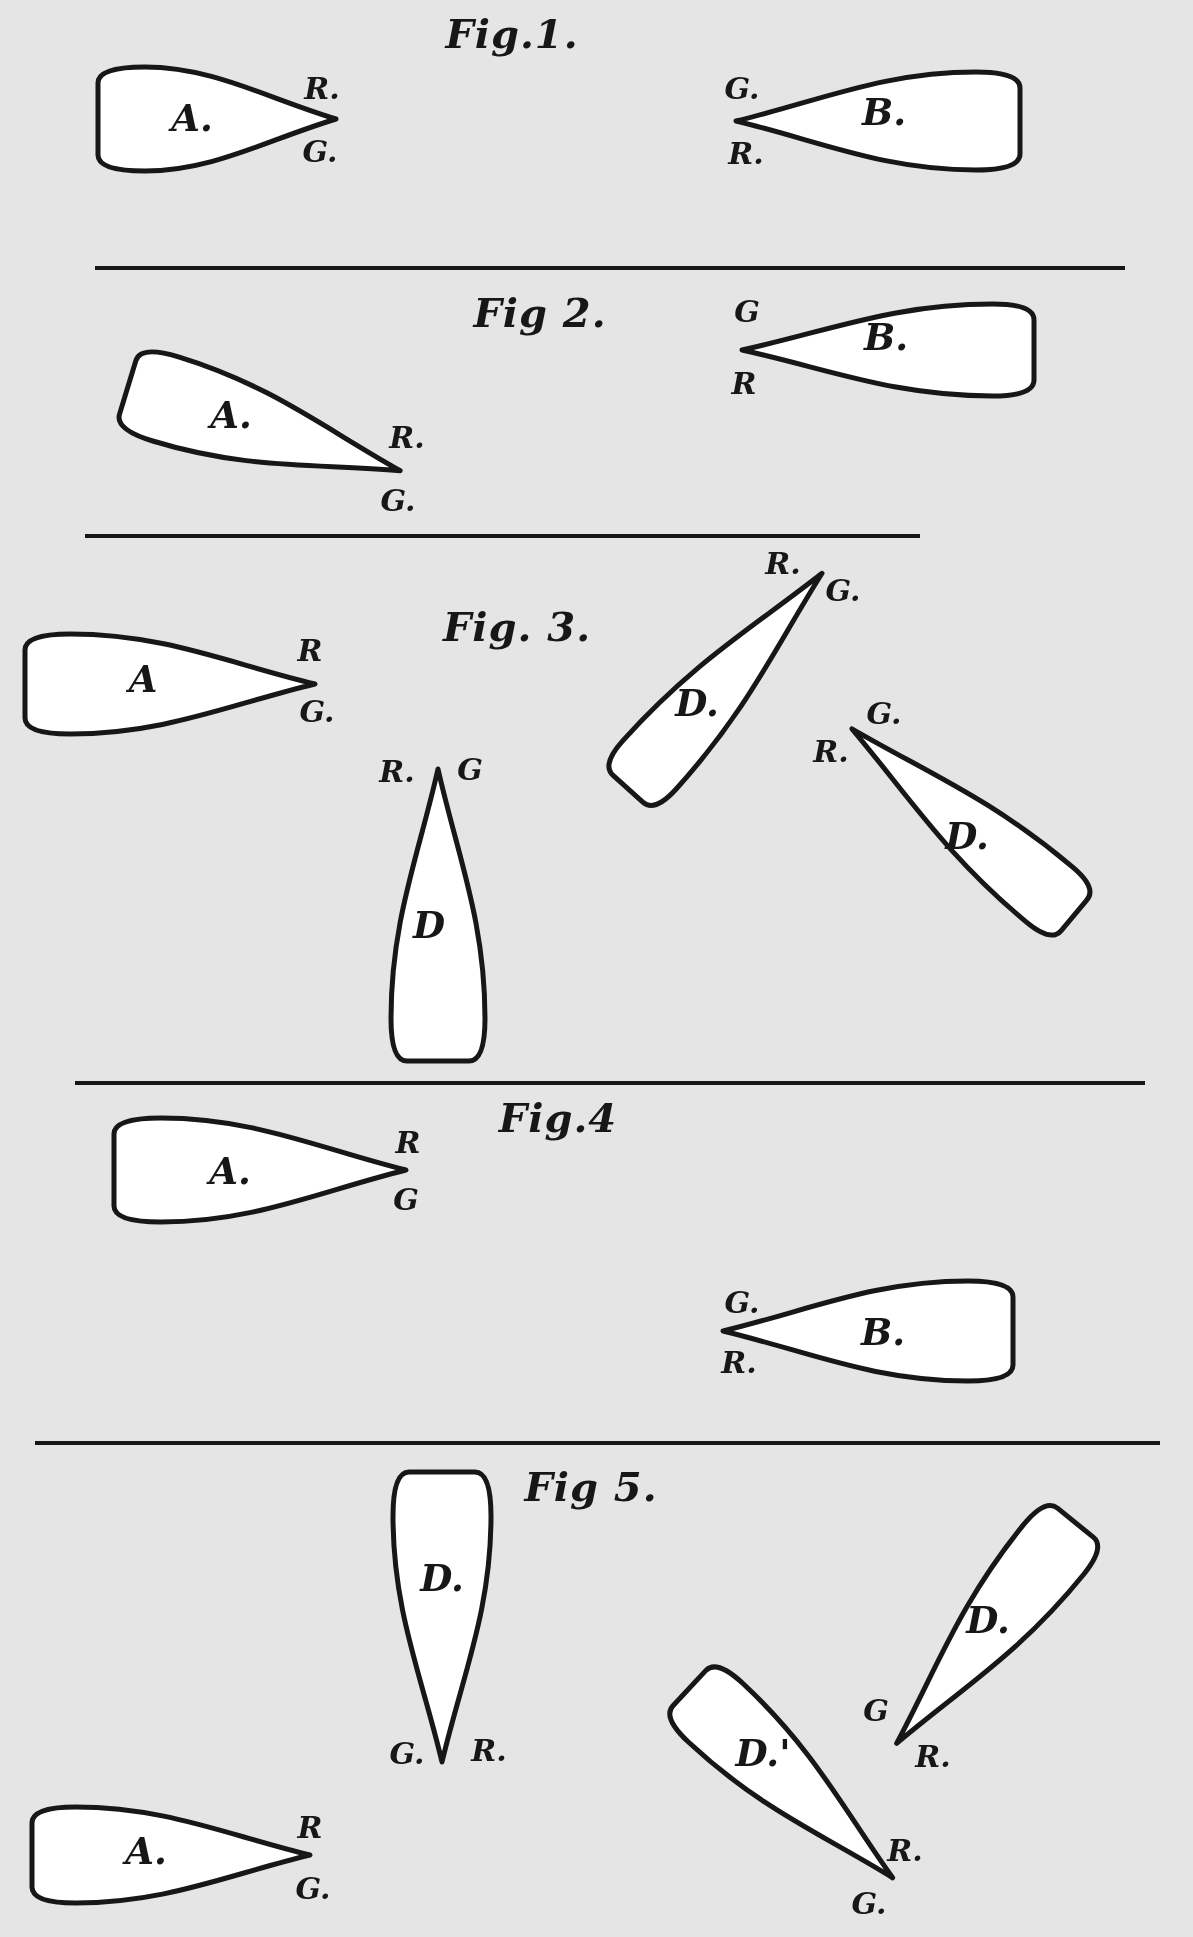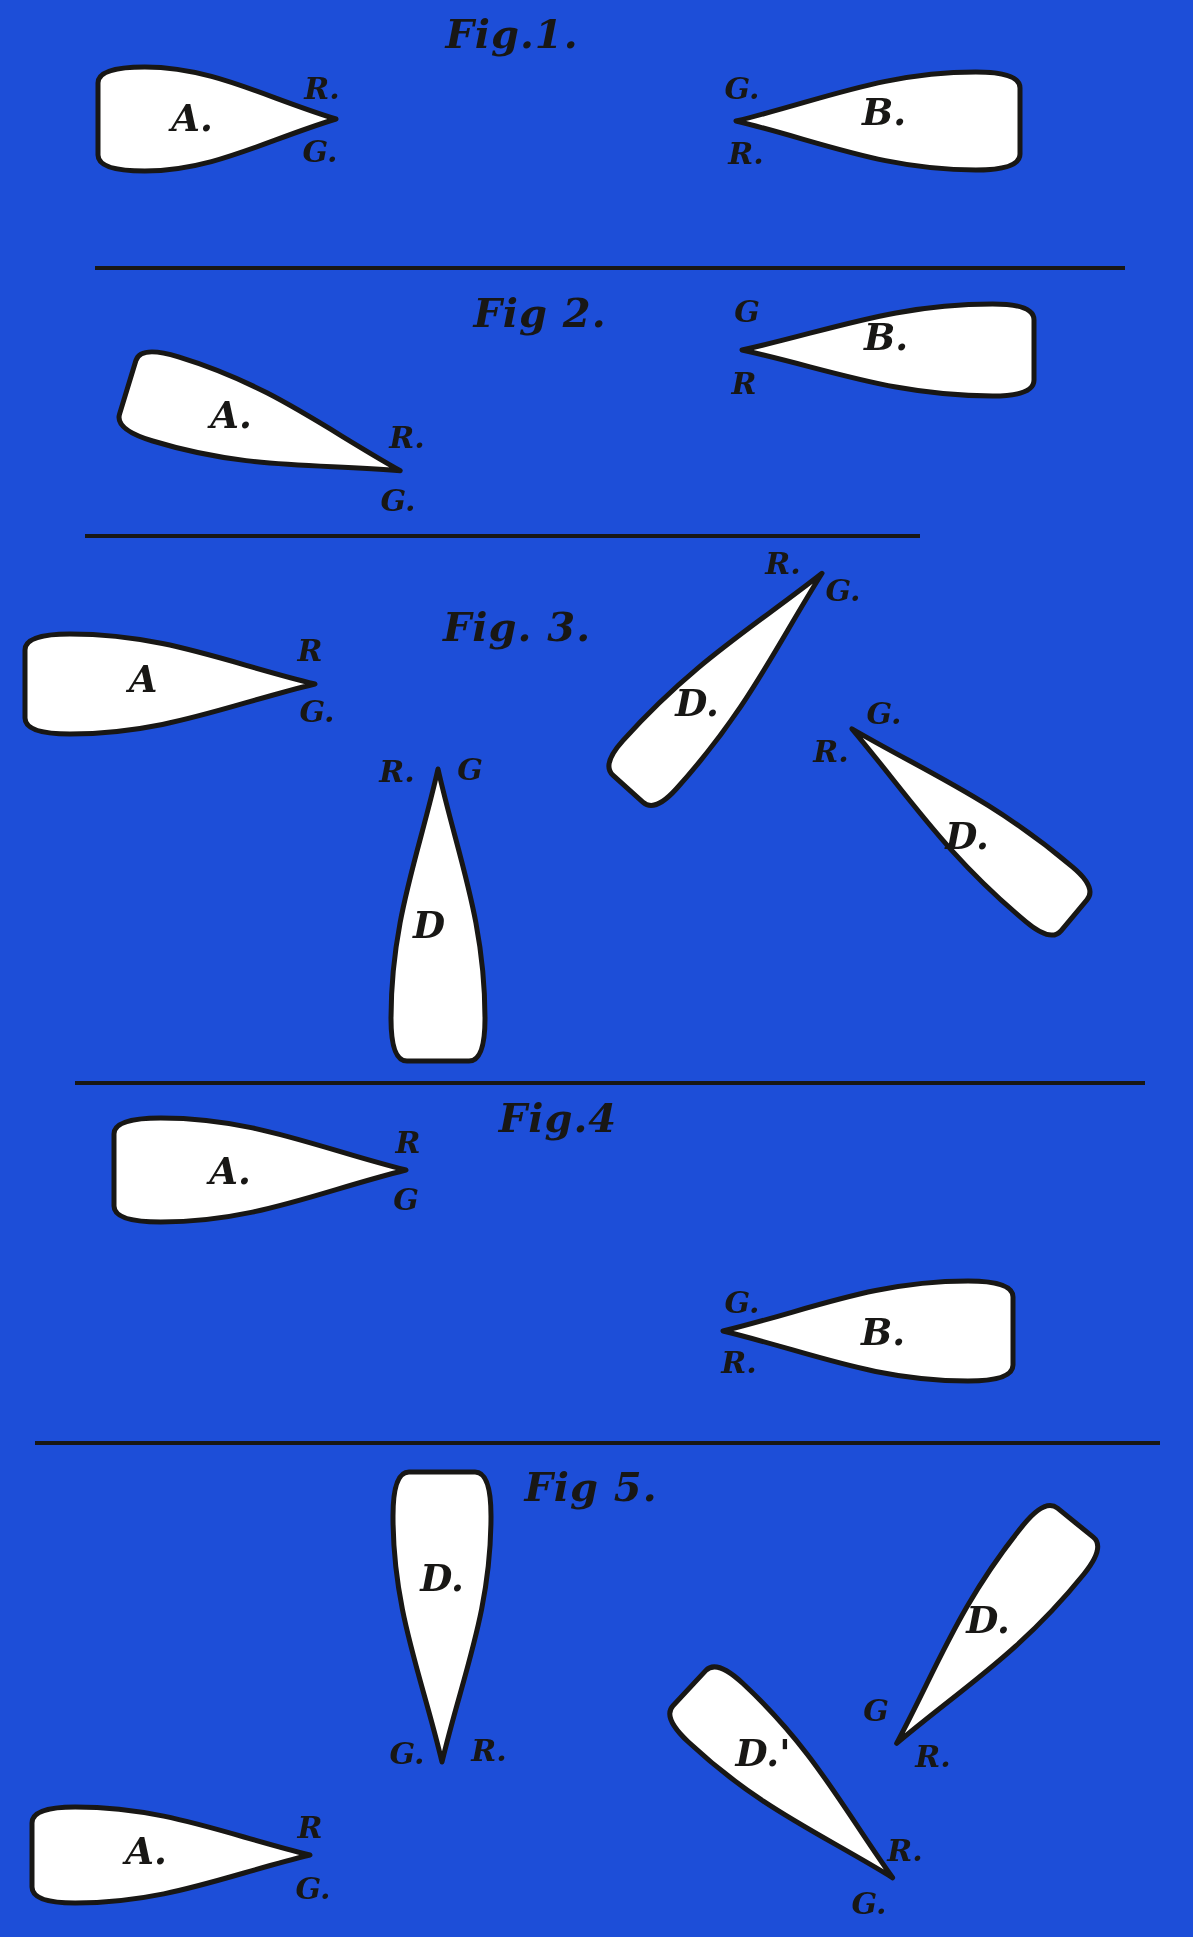--- a/index.html
+++ b/index.html
@@ -1,16 +1,16 @@
 <!DOCTYPE html>
 <html><head>
 <meta charset="utf-8">
 <style>
   html,body{margin:0;padding:0;background:#ffffff;}
-  .page{position:relative;width:1193px;height:1937px;background:#1d4ed8;overflow:hidden;
+  .page{position:relative;width:1193px;height:1937px;background:#e5e5e5;overflow:hidden;
         font-family:"DejaVu Serif", serif;}
   svg.plate{position:absolute;left:0;top:0;width:1193px;height:1937px;}
   .hull{fill:#ffffff;stroke:#181715;stroke-width:5;stroke-linejoin:round;stroke-linecap:round;}
   .divider{stroke:#181715;stroke-width:4;stroke-linecap:butt;}
   .fig-title{font-family:"DejaVu Serif",serif;font-style:italic;font-weight:700;font-size:40px;
              fill:#181715;text-anchor:middle;dominant-baseline:central;letter-spacing:1px;}
   .boat-letter{font-family:"DejaVu Serif",serif;font-style:italic;font-weight:700;font-size:37px;
                fill:#181715;text-anchor:middle;dominant-baseline:central;}
   .mark{font-family:"DejaVu Serif",serif;font-style:italic;font-weight:700;font-size:30px;
         fill:#181715;text-anchor:middle;dominant-baseline:central;}

